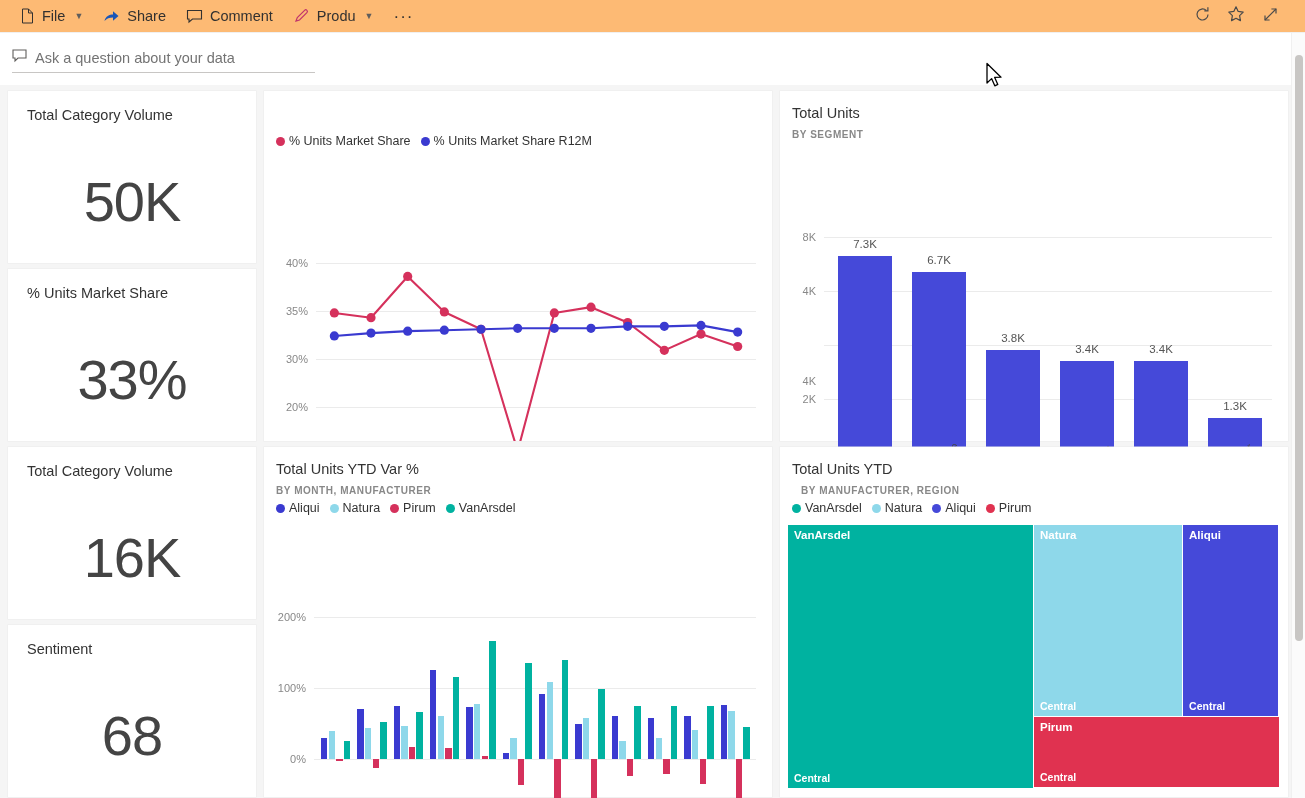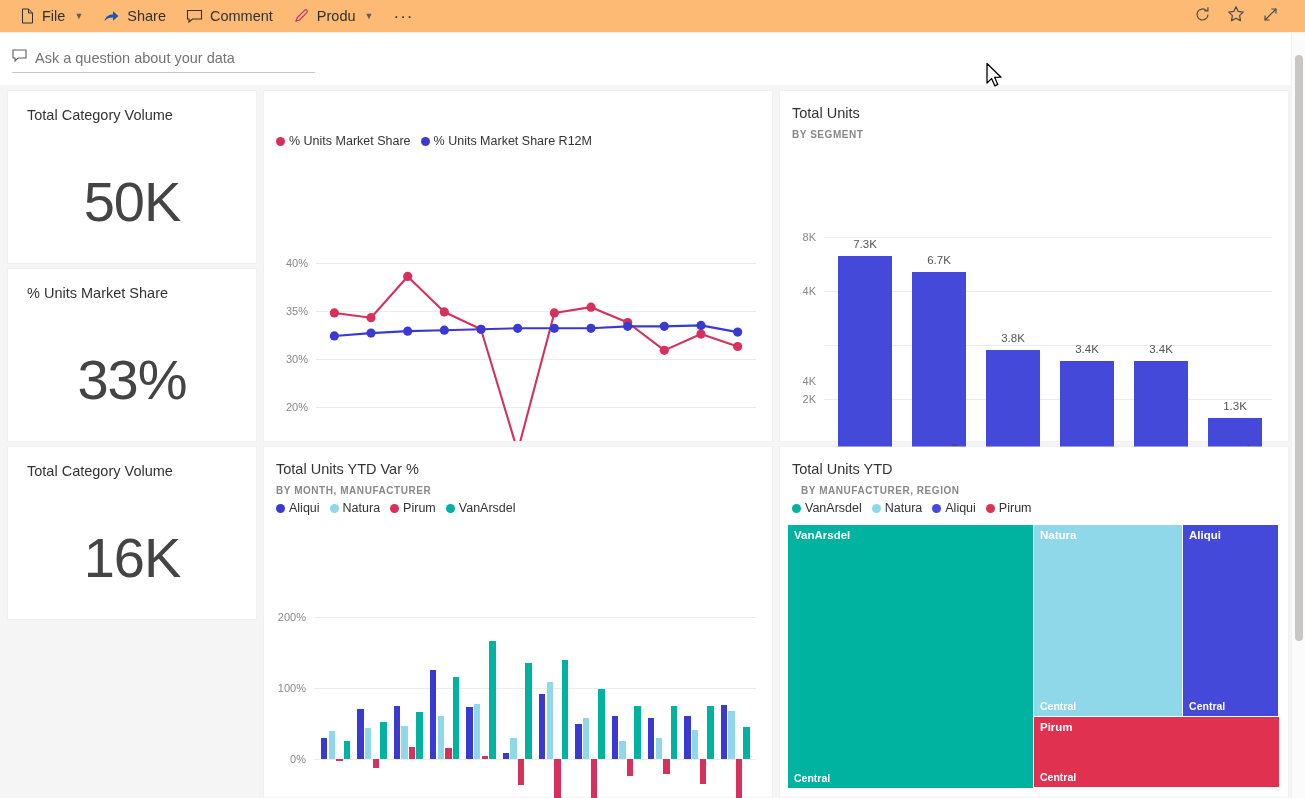--- a/index.html
+++ b/index.html
@@ -208,20 +208,24 @@
   <div class="tile" style="left:8px; top:184px; width:248px; height:172px;">
     <div class="kpi-title">% Units Market Share</div>
     <div class="kpi-value" style="top:78px;">33%</div>
   </div>
 
   <div class="tile" style="left:8px; top:362px; width:248px; height:172px;">
     <div class="kpi-title">Total Category Volume</div>
     <div class="kpi-value" style="top:78px;">16K</div>
   </div>
 
+  <div class="tile" style="left:8px; top:540px; width:248px; height:172px;">
+    <div class="kpi-title">Sentiment</div>
+    <div class="kpi-value" style="top:78px;">68</div>
+  </div>
 
   <div class="tile" style="left:264px; top:6px; width:508px; height:350px;">
     <div class="legend" style="position:absolute; left:12px; top:43px;">
       <span class="leg">
         <span class="dot" style="background:#d5315c"></span>
         <span>% Units Market Share</span>
       </span>
       <span class="leg">
         <span class="dot" style="background:#3a3ad0"></span>
         <span>% Units Market Share R12M</span>

